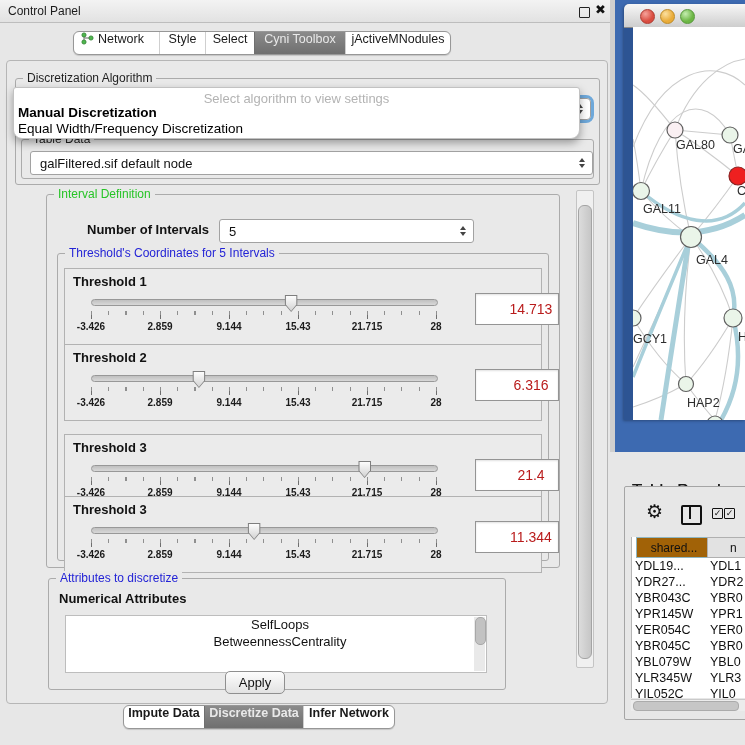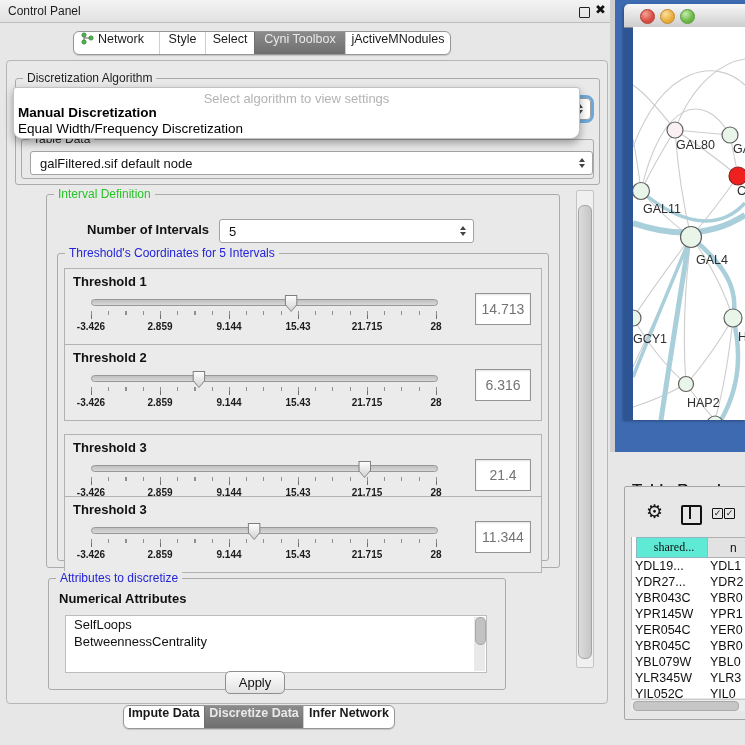--- a/index.html
+++ b/index.html
@@ -58,25 +58,25 @@
   .track{position:absolute;left:26px;top:30px;width:345px;height:5px;background:linear-gradient(#c0c0c0,#d8d8d8);border:1px solid #989898;border-radius:4px;}
   .thumbp{position:absolute;top:-5px;width:13px;height:17px;transform:translateX(-50%);}
   .thumbp .o{position:absolute;inset:0;background:#7e7e7e;clip-path:polygon(0 0,100% 0,100% 55%,50% 100%,0 55%);}
   .thumbp .i{position:absolute;inset:1px;background:linear-gradient(#fdfdfd,#d2d2d2);clip-path:polygon(0 0,100% 0,100% 55%,50% 100%,0 55%);}
   .ticks{position:absolute;left:26px;top:42px;width:346px;height:8px;
      background-image:repeating-linear-gradient(90deg,#8f8f8f 0 1px,transparent 1px 17.25px),
                       repeating-linear-gradient(90deg,#6e6e6e 0 1px,transparent 1px 69px);
      background-size:100% 4px,100% 8px;background-repeat:no-repeat;}
   .ticklabels{position:absolute;left:26px;top:52px;width:345px;height:12px;}
   .ticklabels span{position:absolute;transform:translateX(-50%);font-size:10px;font-weight:bold;color:#1b1b1b;white-space:nowrap;}
-  .valuebox{position:absolute;left:410px;top:24px;width:54px;height:30px;background:#fff;border:1px solid #949494;box-shadow:inset 0 1px 2px rgba(0,0,0,.12);font-size:14px;color:#737373;display:flex;align-items:center;justify-content:center;}
+  .valuebox{position:absolute;left:410px;top:24px;width:54px;height:30px;background:#fff;border:1px solid #949494;box-shadow:inset 0 1px 2px rgba(0,0,0,.12);font-size:14px;color:#b91c1c;display:flex;align-items:center;justify-content:center;padding-left:28px;}
 
   
   #attr-list{position:absolute;left:16px;top:36px;width:420px;height:56px;background:#fff;border:1px solid #bdbdbd;overflow:hidden;}
-  .attr-item{height:17px;font-size:13px;color:#111;padding-left:8px;line-height:17px;white-space:nowrap;}
+  .attr-item{height:17px;font-size:13px;color:#111;padding-left:8px;line-height:17px;white-space:nowrap;text-align:center;}
   #attr-scroll{position:absolute;right:1px;top:1px;width:11px;height:54px;background:#e9e9e9;}
   #attr-scroll .thumb{position:absolute;left:1px;top:0;width:9px;height:26px;background:#c2c2c2;border:1px solid #a8a8a8;border-radius:5px;}
 
   #apply-btn{left:225px;top:671px;width:58px;height:21px;background:linear-gradient(#fdfdfd,#e2e2e2);border:1px solid #8f8f8f;border-radius:5px;font-size:13px;color:#111;display:flex;align-items:center;justify-content:center;}
 
   
   #splitter{left:610px;top:0;width:5px;height:452px;background:#cfcfcf;}
   #desktop{left:615px;top:0;width:130px;height:452px;background:#3d6ab1;}
   #netwin{left:624px;top:4px;width:121px;height:416px;background:#2d5493;border-radius:5px 0 0 0;box-shadow:-1px 1px 3px rgba(0,0,0,.3);}
   #netwin-titlebar{position:absolute;left:0;top:0;right:0;height:23px;background:linear-gradient(#f7f7f7,#cecece);border-bottom:1px solid #8b8b8b;border-radius:5px 0 0 0;}
@@ -90,21 +90,21 @@
   #tp-area{left:612px;top:452px;width:133px;height:293px;background:#e7e7e7;}
   #tp-title{left:632px;top:481px;font-size:17px;color:#1c1c1c;}
   #tp-box{left:624px;top:486px;width:124px;height:232px;background:#e7e7e7;border:1px solid #a5a5a5;border-radius:2px;}
   #tp-gear{left:646px;top:502px;font-size:19px;color:#111;line-height:1;}
   #tp-split{left:681px;top:505px;width:17px;height:16px;border:2px solid #111;border-radius:2px;}
   #tp-split .bar{position:absolute;left:6px;top:0;width:2px;height:12px;background:#111;}
   .cbx{position:absolute;top:508px;width:9px;height:9px;border:1.4px solid #111;border-radius:1px;font-size:9px;line-height:8px;color:#111;text-align:center;font-weight:bold;}
   #cbx1{left:712px;} #cbx2{left:724px;}
   #tp-table{left:631px;top:537px;width:114px;height:161px;background:#fff;overflow:hidden;border-left:1px solid #b5b5b5;}
   .hdr{position:absolute;top:0;height:19px;border:1px solid #9fb7bd;background:#e4e4e4;font-size:12px;color:#111;display:flex;align-items:center;justify-content:center;}
-  #hdr1{left:4px;width:74px;background:#5eead4;border-color:#8fb6c2;font-family:Liberation Serif, serif;}
+  #hdr1{left:4px;width:74px;background:#a16207;border-color:#8fb6c2;}
   #hdr2{left:75px;width:60px;background:#e2e2e2;border-color:#b0b0b0;justify-content:flex-start;padding-left:22px;}
   .trow{position:absolute;left:0;width:140px;height:16px;font-size:12.5px;color:#111;}
   .trow .c1{position:absolute;left:3px;top:1px;width:70px;white-space:nowrap;overflow:hidden;}
   .trow .c2{position:absolute;left:78px;top:1px;width:60px;white-space:nowrap;overflow:hidden;}
   #tp-hscroll{left:631px;top:699px;width:114px;height:11px;background:#ececec;border-top:1px solid #cacaca;}
   #tp-hscroll .thumb{position:absolute;left:2px;top:1px;width:104px;height:8px;background:#c6c6c6;border:1px solid #ababab;border-radius:4px;}
 </style>
 </head>
 <body>
 

